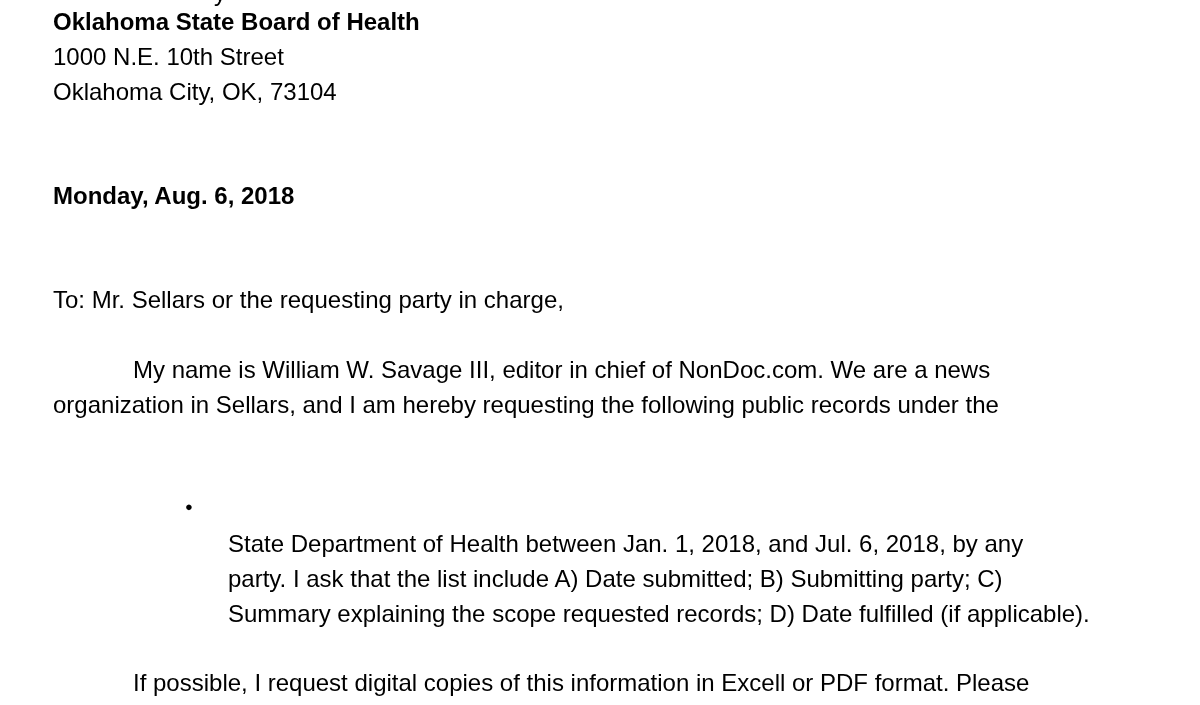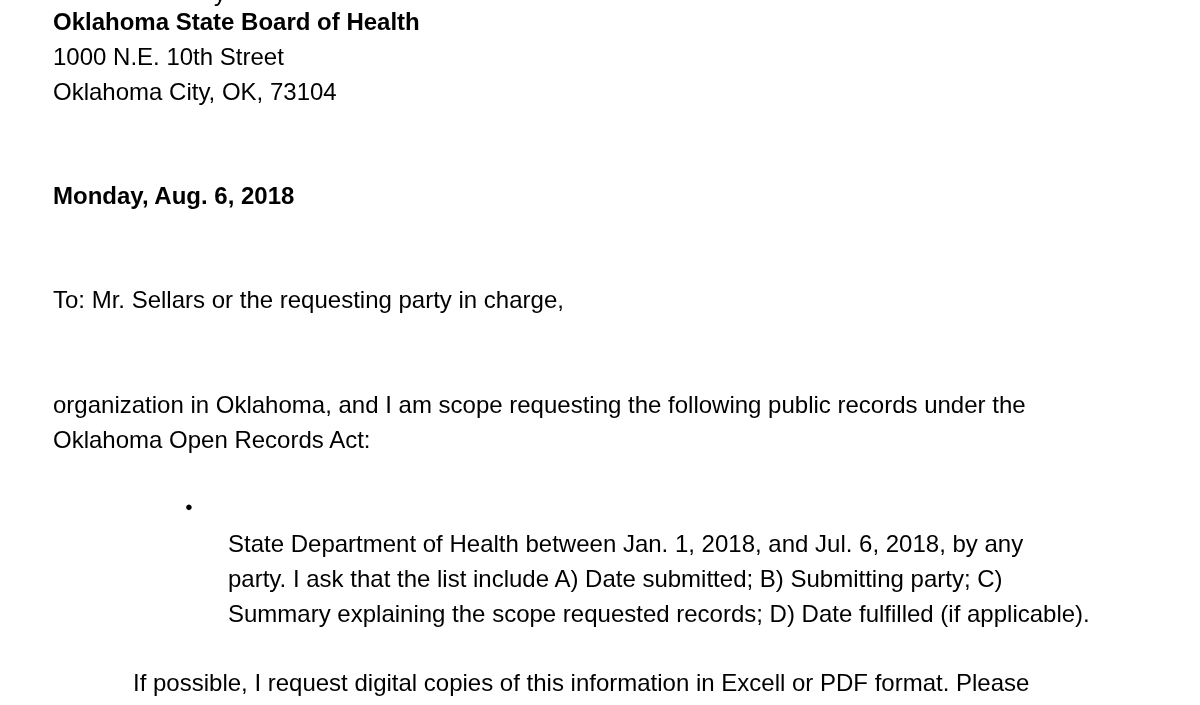--- a/index.html
+++ b/index.html
@@ -50,22 +50,22 @@
   <span class="cutoff-fragment">y</span>
 
   <div class="row bold" style="top:5px">Oklahoma State Board of Health</div>
   <div class="row" style="top:40px">1000 N.E. 10th Street</div>
   <div class="row" style="top:75px">Oklahoma City, OK, 73104</div>
 
   <div class="row bold" style="top:179px">Monday, Aug. 6, 2018</div>
 
   <div class="row" style="top:283px">To: Mr. Sellars or the requesting party in charge,</div>
 
-  <div class="row" style="top:388px">organization in Oklahoma, and I am scope requesting the following public records under the</div>
-  <div class="row" style="top:423px">Oklahoma Open Records Act:</div>
+  <div class="row indent" style="top:353px">My name is William W. Savage III, editor in chief of NonDoc.com. We are a news</div>
+  <div class="row" style="top:388px">organization in Sellars, and I am hereby requesting the following public records under the</div>
 
   <span class="bullet-marker">●</span>
   <div class="row bullet-text" style="top:527px">State Department of Health between Jan. 1, 2018, and Jul. 6, 2018, by any</div>
   <div class="row bullet-text" style="top:597px">Summary explaining the scope requested records; D) Date fulfilled (if applicable).</div>
   <div class="row bullet-text" style="top:562px">party. I ask that the list include A) Date submitted; B) Submitting party; C)</div>
 
   <div class="row indent" style="top:666px">If possible, I request digital copies of this information in Excell or PDF format. Please</div>
 
 </div>
 

